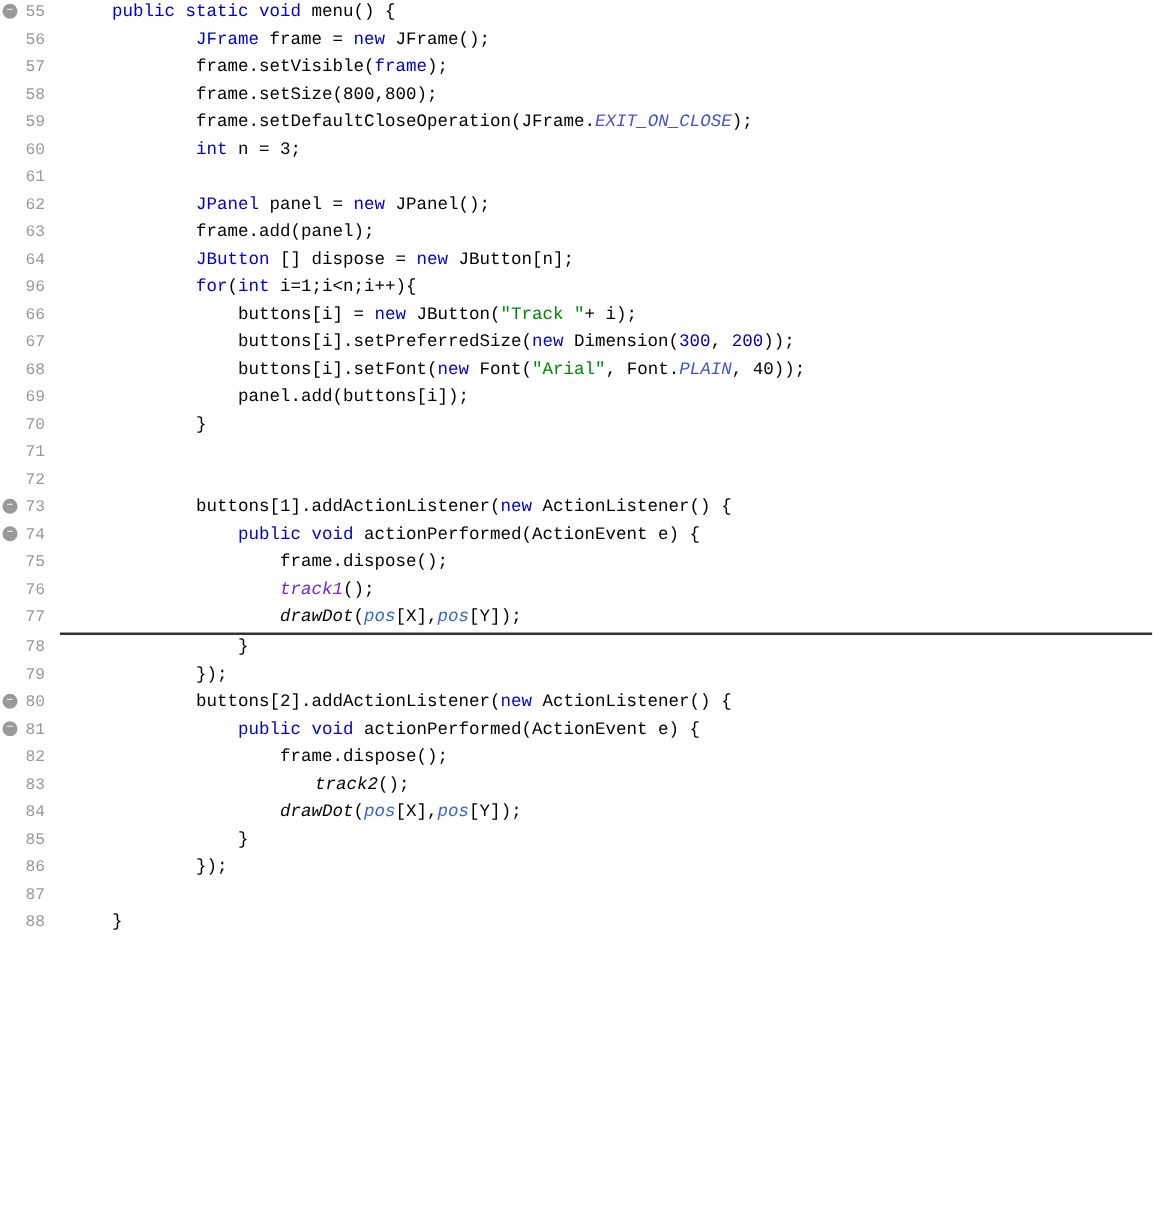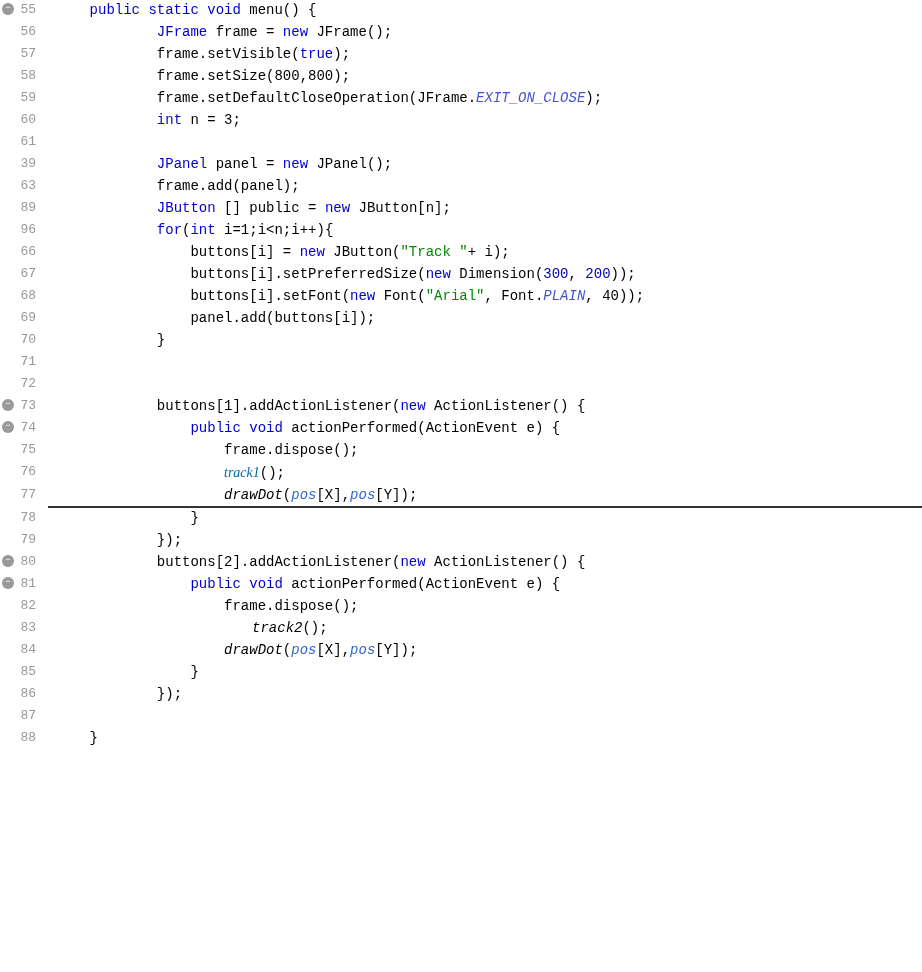--- a/index.html
+++ b/index.html
@@ -78,49 +78,49 @@
       <div class="line-row">
         <div class="line-number"><span class="fold-icon">−</span><span>55</span></div>
         <div class="line-content"><span style="color: rgb(0, 0, 0);">    </span><span style="color: rgb(0, 0, 204);">public static void </span><span style="color: rgb(0, 0, 0);">menu() {</span></div>
       </div>
       <div class="line-row">
         <div class="line-number"><span>56</span></div>
         <div class="line-content"><span style="color: rgb(0, 0, 0);">            </span><span style="color: rgb(0, 0, 204);">JFrame </span><span style="color: rgb(0, 0, 0);">frame = </span><span style="color: rgb(0, 0, 204);">new </span><span style="color: rgb(0, 0, 0);">JFrame();</span></div>
       </div>
       <div class="line-row">
         <div class="line-number"><span>57</span></div>
-        <div class="line-content"><span style="color: rgb(0, 0, 0);">            </span><span style="color: rgb(0, 0, 0);">frame.setVisible(</span><span style="color: rgb(0, 0, 204);">true</span><span style="color: rgb(0, 0, 0);">);</span></div>
+        <div class="line-content"><span style="color: rgb(0, 0, 0);">            </span><span style="color: rgb(0, 0, 0);">frame.setVisible(</span><span style="color: rgb(0, 0, 204);">frame</span><span style="color: rgb(0, 0, 0);">);</span></div>
       </div>
       <div class="line-row">
         <div class="line-number"><span>58</span></div>
         <div class="line-content"><span style="color: rgb(0, 0, 0);">            </span><span style="color: rgb(0, 0, 0);">frame.setSize(800,800);</span></div>
       </div>
       <div class="line-row">
         <div class="line-number"><span>59</span></div>
         <div class="line-content"><span style="color: rgb(0, 0, 0);">            </span><span style="color: rgb(0, 0, 0);">frame.setDefaultCloseOperation(JFrame.</span><span style="color: rgb(68, 85, 204); font-style: italic;">EXIT_ON_CLOSE</span><span style="color: rgb(0, 0, 0);">);</span></div>
       </div>
       <div class="line-row">
         <div class="line-number"><span>60</span></div>
         <div class="line-content"><span style="color: rgb(0, 0, 0);">            </span><span style="color: rgb(0, 0, 204);">int </span><span style="color: rgb(0, 0, 0);">n = 3;</span></div>
       </div>
       <div class="line-row">
         <div class="line-number"><span>61</span></div>
         <div class="line-content"> </div>
       </div>
       <div class="line-row">
-        <div class="line-number"><span>39</span></div>
+        <div class="line-number"><span>62</span></div>
         <div class="line-content"><span style="color: rgb(0, 0, 0);">            </span><span style="color: rgb(0, 0, 204);">JPanel </span><span style="color: rgb(0, 0, 0);">panel = </span><span style="color: rgb(0, 0, 204);">new </span><span style="color: rgb(0, 0, 0);">JPanel();</span></div>
       </div>
       <div class="line-row">
         <div class="line-number"><span>63</span></div>
         <div class="line-content"><span style="color: rgb(0, 0, 0);">            </span><span style="color: rgb(0, 0, 0);">frame.add(panel);</span></div>
       </div>
       <div class="line-row">
-        <div class="line-number"><span>89</span></div>
-        <div class="line-content"><span style="color: rgb(0, 0, 0);">            </span><span style="color: rgb(0, 0, 204);">JButton </span><span style="color: rgb(0, 0, 0);">[] public = </span><span style="color: rgb(0, 0, 204);">new </span><span style="color: rgb(0, 0, 0);">JButton[n];</span></div>
+        <div class="line-number"><span>64</span></div>
+        <div class="line-content"><span style="color: rgb(0, 0, 0);">            </span><span style="color: rgb(0, 0, 204);">JButton </span><span style="color: rgb(0, 0, 0);">[] dispose = </span><span style="color: rgb(0, 0, 204);">new </span><span style="color: rgb(0, 0, 0);">JButton[n];</span></div>
       </div>
       <div class="line-row">
         <div class="line-number"><span>96</span></div>
         <div class="line-content"><span style="color: rgb(0, 0, 0);">            </span><span style="color: rgb(0, 0, 204);">for</span><span style="color: rgb(0, 0, 0);">(</span><span style="color: rgb(0, 0, 204);">int </span><span style="color: rgb(0, 0, 0);">i=1;i&lt;n;i++){</span></div>
       </div>
       <div class="line-row">
         <div class="line-number"><span>66</span></div>
         <div class="line-content"><span style="color: rgb(0, 0, 0);">                </span><span style="color: rgb(0, 0, 0);">buttons[i] = </span><span style="color: rgb(0, 0, 204);">new </span><span style="color: rgb(0, 0, 0);">JButton(</span><span style="color: rgb(0, 136, 0);">"Track "</span><span style="color: rgb(0, 0, 0);">+ i);</span></div>
       </div>
       <div class="line-row">
@@ -154,21 +154,21 @@
       <div class="line-row">
         <div class="line-number"><span class="fold-icon">−</span><span>74</span></div>
         <div class="line-content"><span style="color: rgb(0, 0, 0);">                </span><span style="color: rgb(0, 0, 204);">public void </span><span style="color: rgb(0, 0, 0);">actionPerformed(ActionEvent e) {</span></div>
       </div>
       <div class="line-row">
         <div class="line-number"><span>75</span></div>
         <div class="line-content"><span style="color: rgb(0, 0, 0);">                    </span><span style="color: rgb(0, 0, 0);">frame.dispose();</span></div>
       </div>
       <div class="line-row">
         <div class="line-number"><span>76</span></div>
-        <div class="line-content"><span style="color: rgb(0, 0, 0);">                    </span><span style="color: #0369a1; font-style: italic; font-family: Liberation Serif, serif;">track1</span><span style="color: rgb(0, 0, 0);">();</span></div>
+        <div class="line-content"><span style="color: rgb(0, 0, 0);">                    </span><span style="color: #6d28d9; font-style: italic;">track1</span><span style="color: rgb(0, 0, 0);">();</span></div>
       </div>
       <div class="line-row underline-row">
         <div class="line-number"><span>77</span></div>
         <div class="line-content"><span style="color: rgb(0, 0, 0);">                    </span><span style="color: rgb(0, 0, 0); font-style: italic;">drawDot</span><span style="color: rgb(0, 0, 0);">(</span><span style="color: rgb(51, 102, 204); font-style: italic;">pos</span><span style="color: rgb(0, 0, 0);">[X],</span><span style="color: rgb(51, 102, 204); font-style: italic;">pos</span><span style="color: rgb(0, 0, 0);">[Y]);</span></div>
       </div>
       <div class="line-row">
         <div class="line-number"><span>78</span></div>
         <div class="line-content"><span style="color: rgb(0, 0, 0);">                </span><span style="color: rgb(0, 0, 0);">}</span></div>
       </div>
       <div class="line-row">

